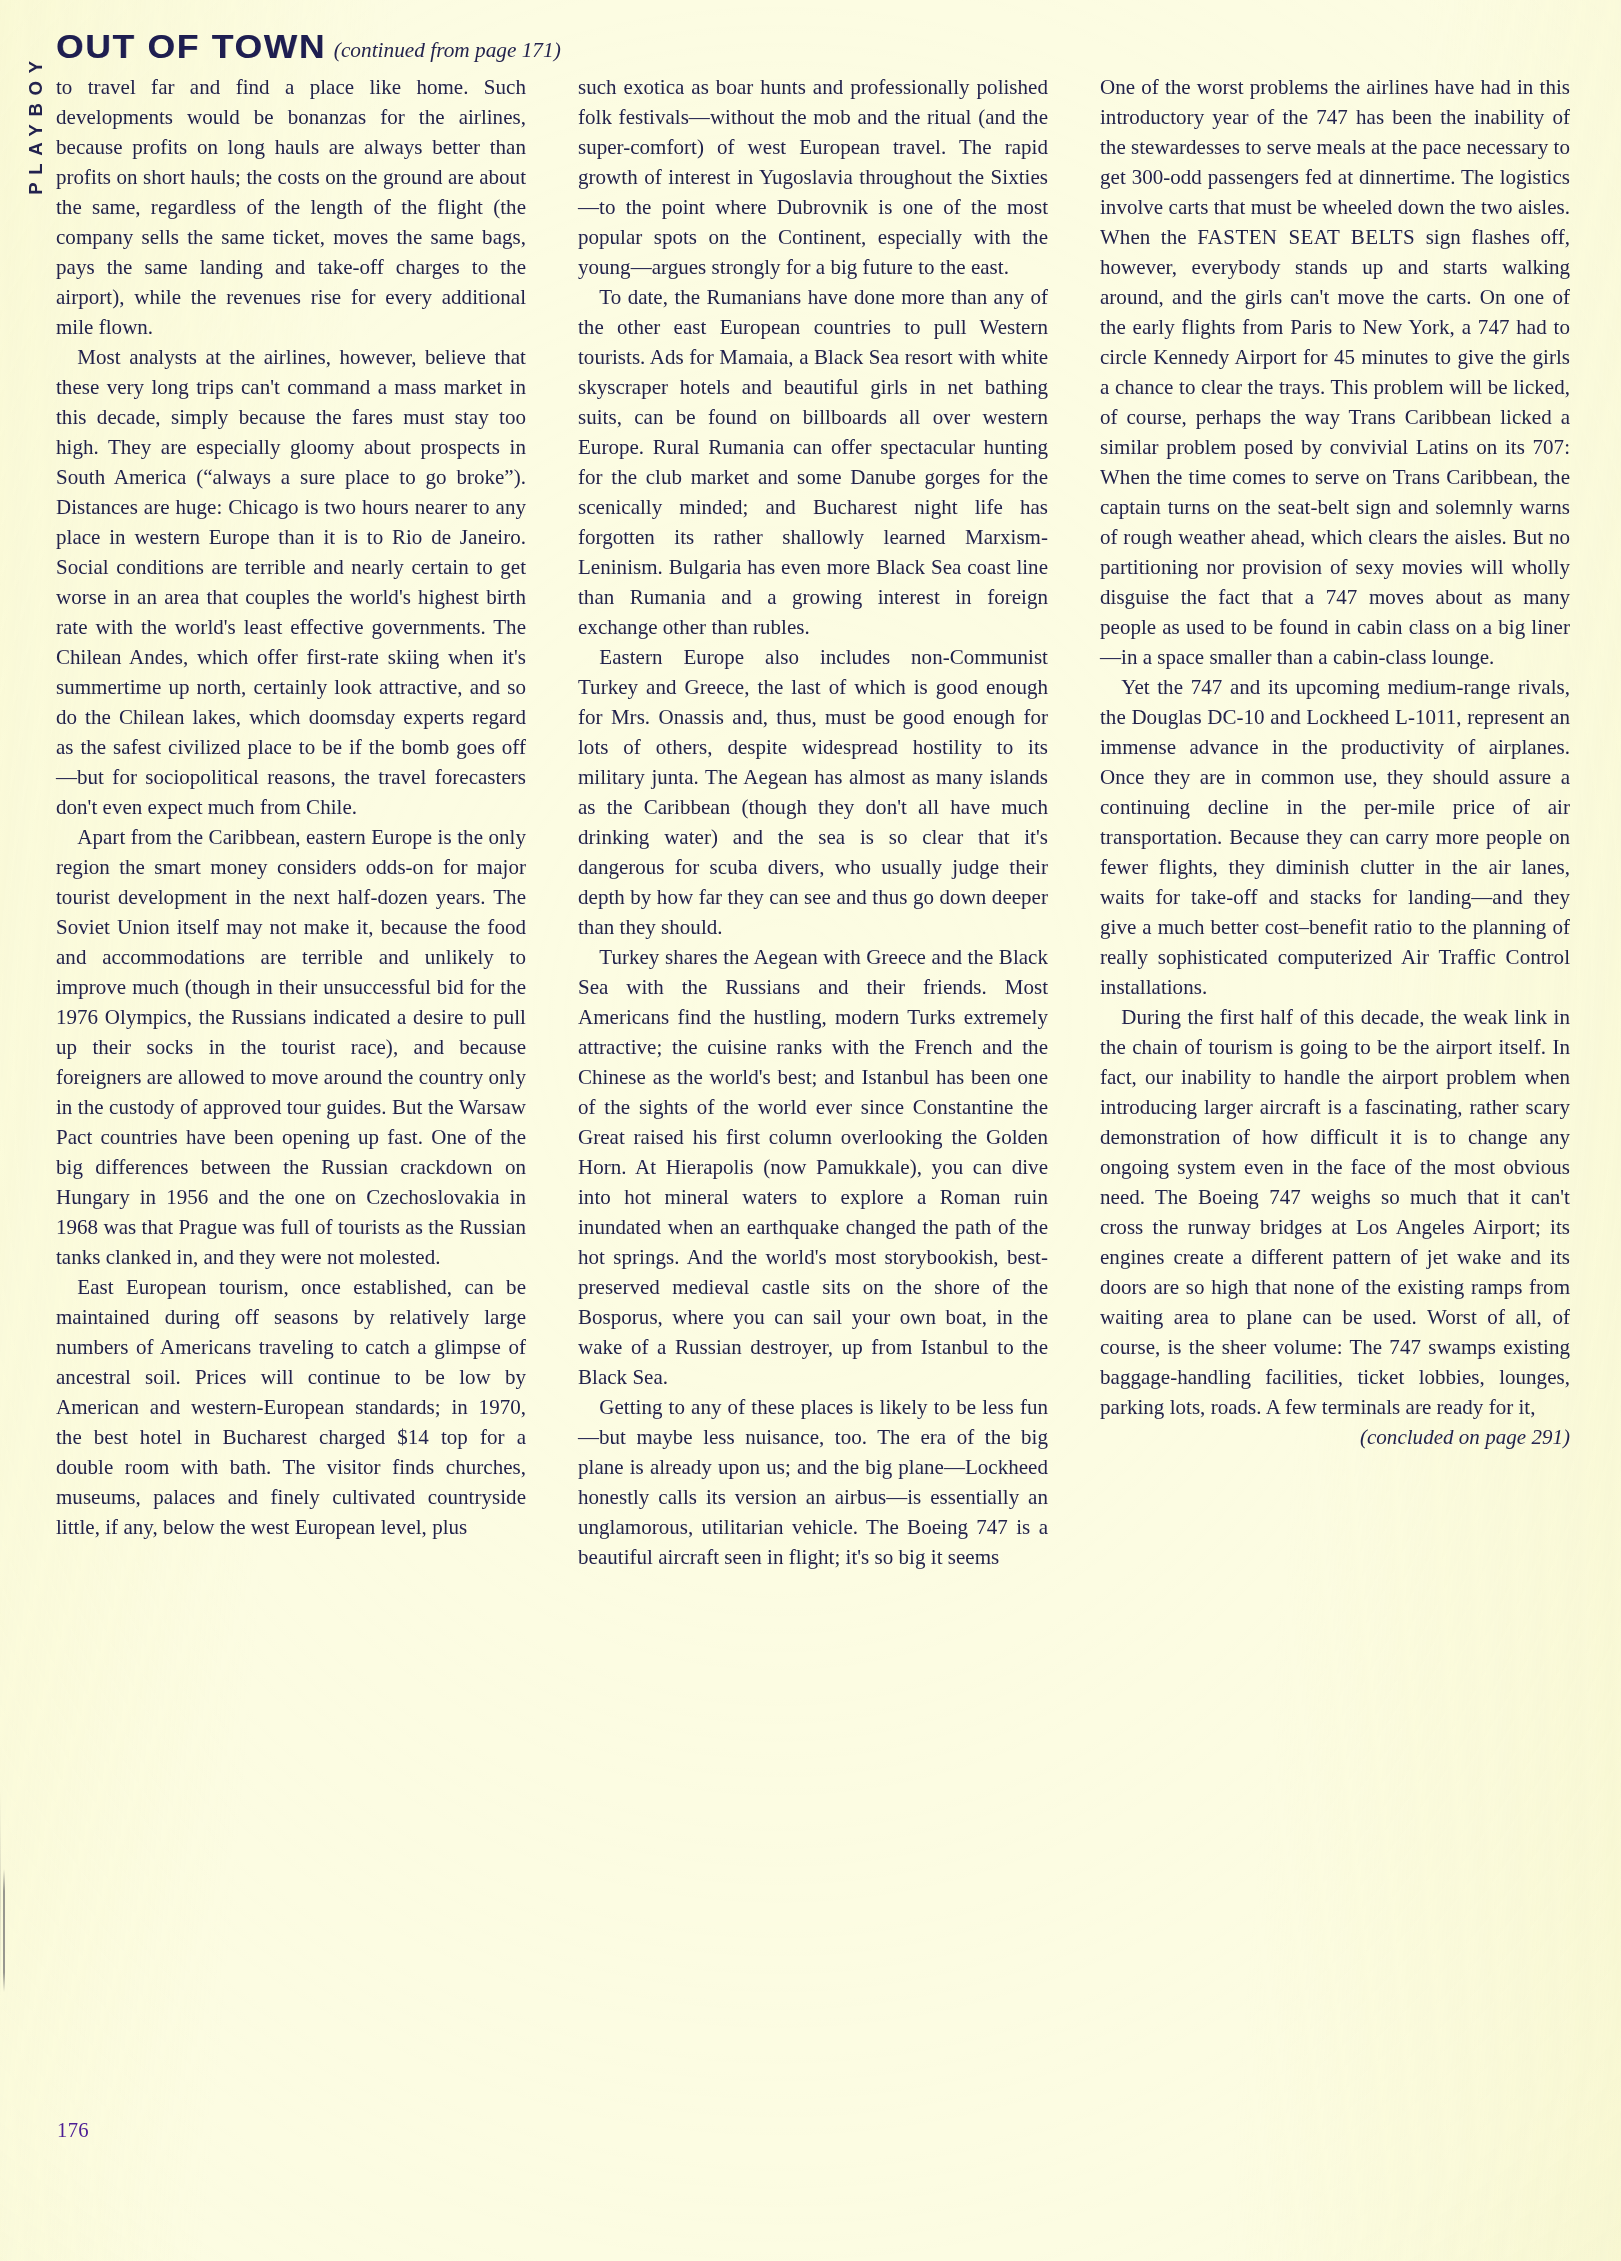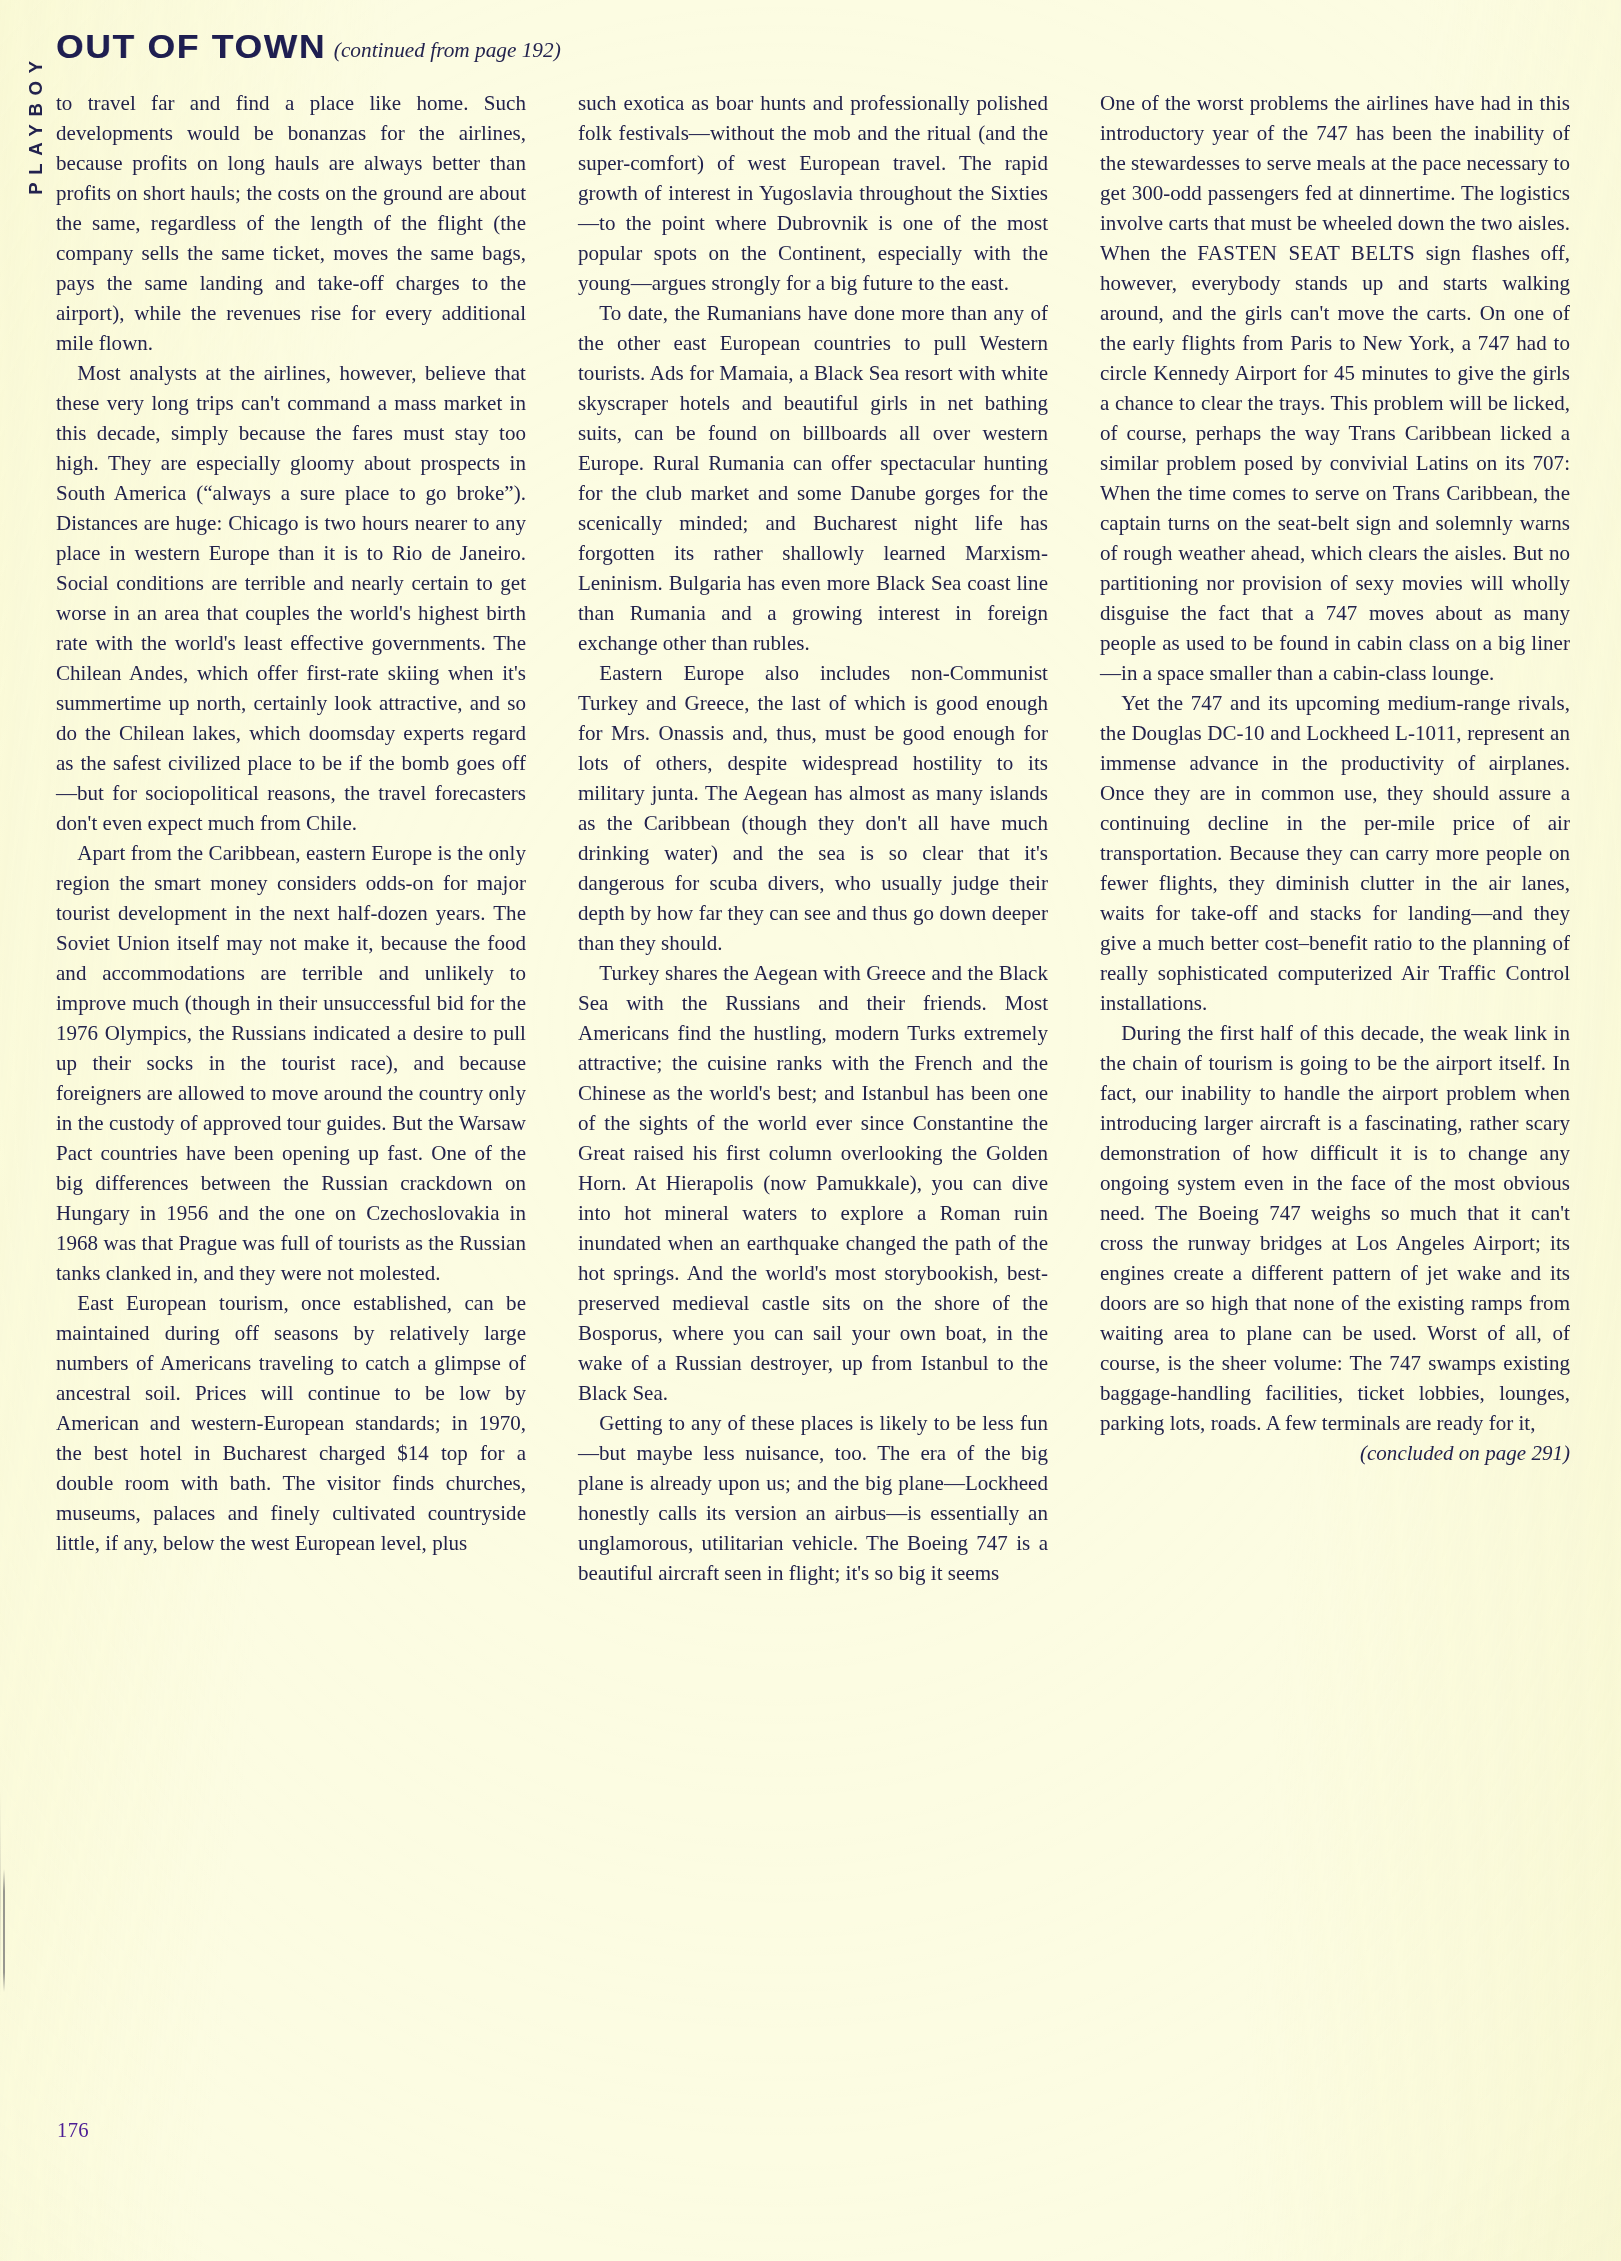--- a/index.html
+++ b/index.html
@@ -106,21 +106,21 @@
     color: #24244f;
     line-height: 1;
     position: relative;
     top: -1.4px;
   }
 
   
   #columns {
     position: absolute;
     left: 56px;
-    top: 88px;
+    top: 72px;
     width: 1513px;
     height: 2107px;
     display: grid;
     grid-template-columns: 470px 470px 470px;
     column-gap: 52px;
   }
   .col {
     position: relative;
   }
   .col p {
@@ -171,21 +171,21 @@
   <div id="paper-grain"></div>
   <div id="scan-seam2"></div>
   <div id="scan-seam"></div>
 
   <div id="running-head">
     <span class="rh-inner">PLAYBOY</span>
   </div>
 
   <div id="headline-row">
     <span id="headline">OUT OF TOWN</span>
-    <span id="continued-from">(continued from page 192)</span>
+    <span id="continued-from">(continued from page 171)</span>
   </div>
 
   <div id="columns">
 
     <div class="col" id="col-1">
       <p>to travel far and find a place like home. Such developments would be bonanzas for the airlines, because profits on long hauls are always better than profits on short hauls; the costs on the ground are about the same, regardless of the length of the flight (the company sells the same ticket, moves the same bags, pays the same landing and take-off charges to the airport), while the revenues rise for every additional mile flown.</p>
       <p>Most analysts at the airlines, however, believe that these very long trips can't command a mass market in this decade, simply because the fares must stay too high. They are especially gloomy about prospects in South America (“always a sure place to go broke”). Distances are huge: Chicago is two hours nearer to any place in western Europe than it is to Rio de Janeiro. Social conditions are terrible and nearly certain to get worse in an area that couples the world's highest birth rate with the world's least effective governments. The Chilean Andes, which offer first-rate skiing when it's summertime up north, certainly look attractive, and so do the Chilean lakes, which doomsday experts regard as the safest civilized place to be if the bomb goes off —but for sociopolitical reasons, the travel forecasters don't even expect much from Chile.</p>
       <p>Apart from the Caribbean, eastern Europe is the only region the smart money considers odds-on for major tourist development in the next half-dozen years. The Soviet Union itself may not make it, because the food and accommodations are terrible and unlikely to improve much (though in their unsuccessful bid for the 1976 Olympics, the Russians indicated a desire to pull up their socks in the tourist race), and because foreigners are allowed to move around the country only in the custody of approved tour guides. But the Warsaw Pact countries have been opening up fast. One of the big differences between the Russian crackdown on Hungary in 1956 and the one on Czechoslovakia in 1968 was that Prague was full of tourists as the Russian tanks clanked in, and they were not molested.</p>
       <p>East European tourism, once established, can be maintained during off seasons by relatively large numbers of Americans traveling to catch a glimpse of ancestral soil. Prices will continue to be low by American and western-European standards; in 1970, the best hotel in Bucharest charged $14 top for a double room with bath. The visitor finds churches, museums, palaces and finely cultivated countryside little, if any, below the west European level, plus</p>
     </div>

